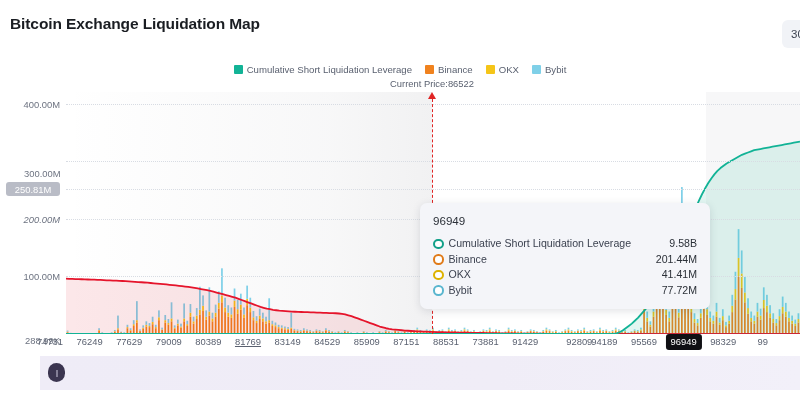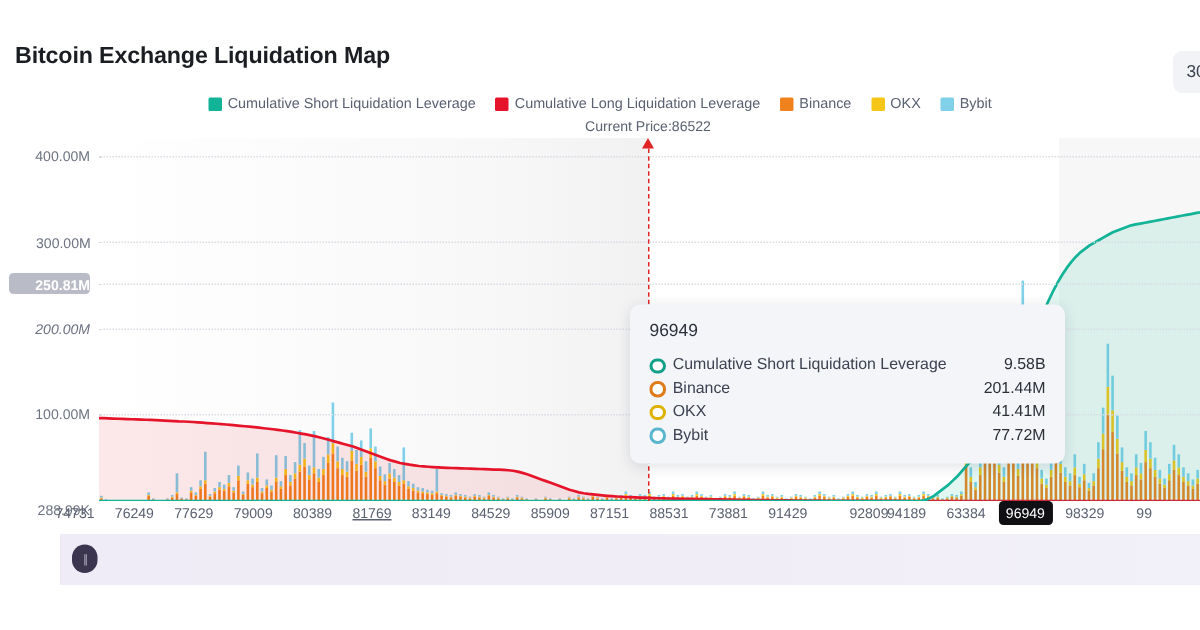--- a/index.html
+++ b/index.html
@@ -5,21 +5,21 @@
   * { margin:0; padding:0; box-sizing:border-box; }
   html,body { width:800px; height:420px; }
   body {
     font-family: "Liberation Sans", sans-serif;
     background:#ffffff;
     overflow:hidden;
     position:relative;
   }
   
   #header {
-    position:absolute; top:14px; left:0; width:720px; height:52px;
+    position:absolute; top:0; left:0; width:720px; height:52px;
   }
   #page-title {
     position:absolute; left:10px; top:24px; transform:translateY(-50%);
     font-size:15.5px; font-weight:bold; color:#1a1d22;
     letter-spacing:-0.1px; white-space:nowrap;
   }
   .dropdown {
     position:absolute; top:20px; height:28px;
     background:#f1f3f7; border-radius:6px;
     display:flex; align-items:center; justify-content:space-between;
@@ -57,23 +57,23 @@
     position:absolute; left:0; width:100%; height:0;
     border-top:1px dotted #d8dce3;
   }
   
   .ylab {
     position:absolute; right:auto; left:0; width:60px; text-align:right;
     font-size:9.4px; color:#6d7381; transform:translateY(-50%);
     white-space:nowrap;
   }
   #ylab-highlight {
-    position:absolute; left:6px; width:54px; text-align:right;
+    position:absolute; left:6px; width:54px; text-align:center;
     font-size:9.4px; color:#ffffff; background:#b9bcc6;
-    border-radius:3px; padding:1.5px 0; transform:translateY(-50%);font-weight:bold;
+    border-radius:3px; padding:1.5px 0; transform:translateY(-50%);
   }
   
   #xaxis { position:absolute; left:0; top:336px; width:800px; height:18px; }
   .xlab {
     position:absolute; top:0; font-size:9.4px; color:#5a6170;
     transform:translateX(-50%); white-space:nowrap;
   }
   .xlab.sel {
     background:#101014; color:#ffffff; border-radius:3px;
     padding:2.5px 5px; top:-2.5px;
@@ -140,24 +140,20 @@
   <div class="dropdown" id="dd-range">
     <span class="dd-label">30</span>
 
   </div>
 </div>
 
 <div id="legend">
     <div class="leg-item">
       <span class="leg-sw" style="background: rgb(18, 179, 150);"></span>
       <span>Cumulative Short Liquidation Leverage</span>
-    </div>
-    <div class="leg-item">
-      <span class="leg-sw" style="background: rgb(229, 20, 43);"></span>
-      <span>Cumulative Long Liquidation Leverage</span>
     </div>
     <div class="leg-item">
       <span class="leg-sw" style="background: rgb(240, 130, 30);"></span>
       <span>Binance</span>
     </div>
     <div class="leg-item">
       <span class="leg-sw" style="background: rgb(245, 197, 24);"></span>
       <span>OKX</span>
     </div>
     <div class="leg-item">
@@ -832,21 +828,21 @@
 <div class="gridline" style="top: 11.5238px;"></div>
     <div class="gridline" style="top: 69.1429px;"></div>
     <div class="gridline" style="top: 97.4857px;"></div>
     <div class="gridline" style="top: 126.762px;"></div>
     <div class="gridline" style="top: 184.381px;"></div>
     <div class="gridline" style="top: 241.833px;"></div>
   </div>
 
 <div id="yaxis">
     <div class="ylab" style="top: 103.524px; position: absolute;">400.00M</div>
-    <div class="ylab" style="top: 162px; position: absolute; padding-left: 24px;">300.00M</div>
+    <div class="ylab" style="top: 173px; position: absolute; padding-left: 24px;">300.00M</div>
     <div id="ylab-highlight" style="top: 189.486px; position: absolute;">250.81M</div>
     <div class="ylab" style="top: 218.762px; position: absolute; font-style: italic;">200.00M</div>
     <div class="ylab" style="top: 276.381px; position: absolute;">100.00M</div>
     <div class="ylab" style="top: 340px; position: absolute;">288.99K</div>
   </div>
 
 <div id="xaxis">
     <div class="xlab" style="left: 50px;">74731</div>
     <div class="xlab" style="left: 89.6px;">76249</div>
     <div class="xlab" style="left: 129.2px;">77629</div>
@@ -855,21 +851,21 @@
     <div class="xlab" style="left: 248px; text-decoration: underline;">81769</div>
     <div class="xlab" style="left: 287.6px;">83149</div>
     <div class="xlab" style="left: 327.2px;">84529</div>
     <div class="xlab" style="left: 366.8px;">85909</div>
     <div class="xlab" style="left: 406.4px;">87151</div>
     <div class="xlab" style="left: 446px;">88531</div>
     <div class="xlab" style="left: 485.6px;">73881</div>
     <div class="xlab" style="left: 525.2px;">91429</div>
     <div class="xlab" style="left: 564.8px; padding-left: 29px;">92809</div>
     <div class="xlab" style="left: 604.4px;">94189</div>
-    <div class="xlab" style="left: 644px;">63384</div>
+    <div class="xlab" style="left: 644px;">95569</div>
     <div class="xlab sel" style="left: 683.6px;">96949</div>
     <div class="xlab" style="left: 723.2px;">98329</div>
     <div class="xlab" style="left: 762.8px;">99</div>
   </div>
 
 <div id="tooltip">
   <div id="tt-title">96949</div>
   <div id="tt-rows">
       <div class="tt-row">
         <span class="tt-dot" style="border-color: rgb(18, 160, 137);"></span>

